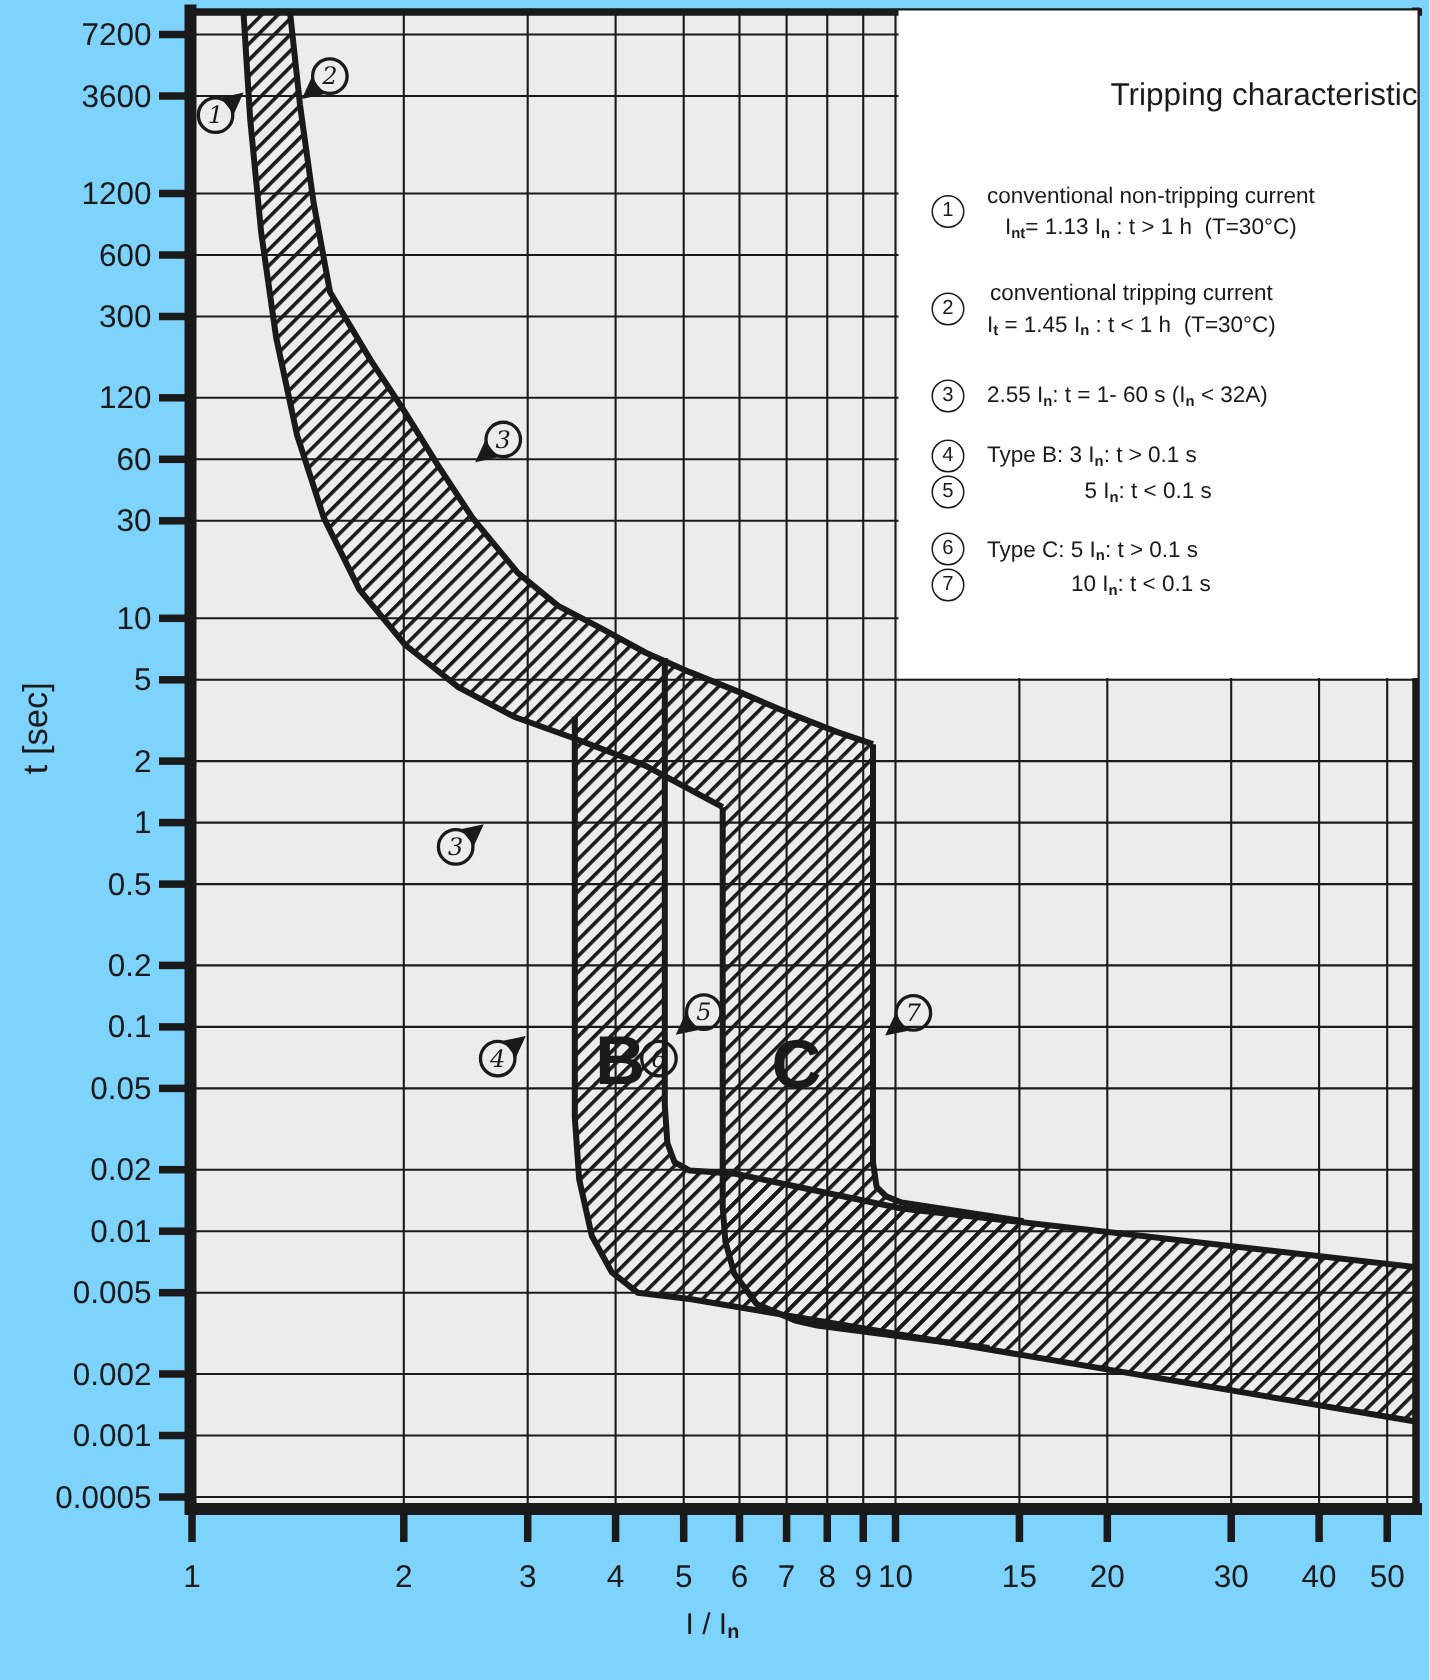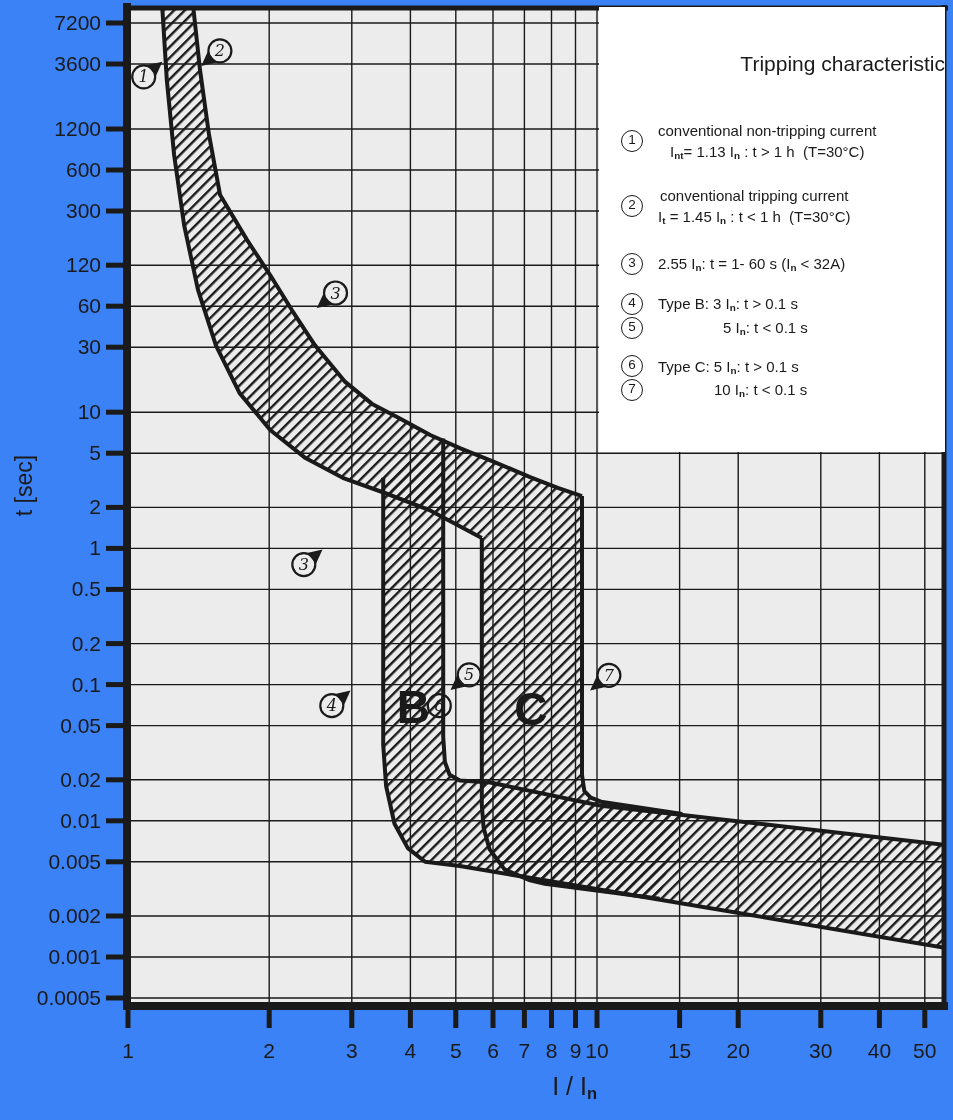--- a/index.html
+++ b/index.html
@@ -1,21 +1,21 @@
 <!DOCTYPE html>
 <html><head>
 <meta charset="utf-8">
 <style>
   html,body{margin:0;padding:0;background:#fff;}
-  .stage{position:relative;width:953px;height:1120px;background:#3b82f6;overflow:hidden;
+  .stage{position:relative;width:953px;height:1120px;background:#7dd3fc;overflow:hidden;
          font-family:"Liberation Sans",sans-serif;color:#1a1a1a;}
   .stage svg{position:absolute;left:0;top:0;}
   .axis-title-y{position:absolute;left:-56px;top:472px;width:160px;text-align:center;
                 transform:rotate(-90deg);font-size:23px;}
-  .axis-title-x{position:absolute;left:457px;top:1072px;width:140px;text-align:right;font-size:25px;}
+  .axis-title-x{position:absolute;left:457px;top:1072px;width:140px;text-align:left;font-size:20px;}
   .axis-title-x sub,.lg sub{font-size:0.66em;vertical-align:-0.25em;font-weight:bold;}
   .legend{position:absolute;left:599px;top:7px;width:346px;height:445px;background:#fff;}
   .lg-title{position:absolute;left:0;top:44px;width:100%;text-align:right;font-size:21px;line-height:25px;}
   .lg-row{position:absolute;font-size:15px;}
   .num-circle{position:absolute;box-sizing:border-box;width:22px;height:22px;border:1.7px solid #1a1a1a;
               border-radius:50%;text-align:center;line-height:18.5px;font-size:13.5px;}
   .lg-text{position:absolute;white-space:nowrap;line-height:21px;text-align:center;}
 </style>
 </head>
 <body>

